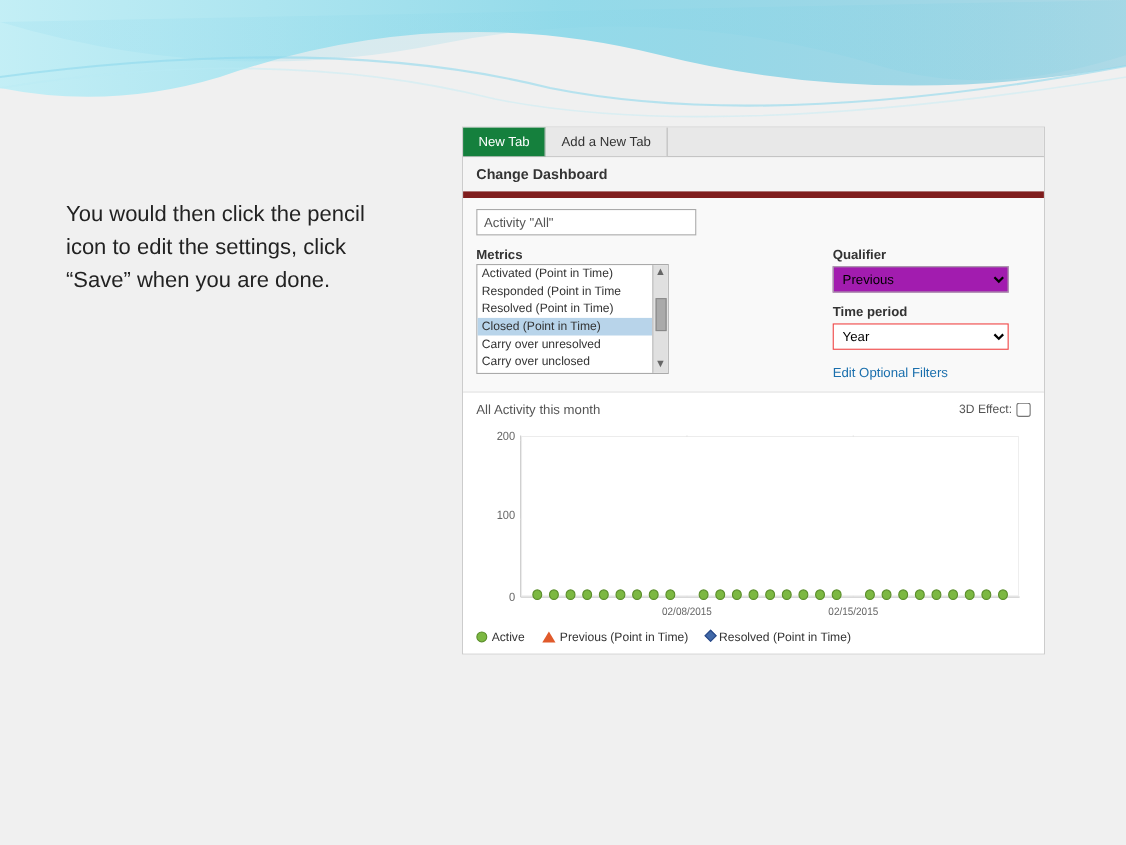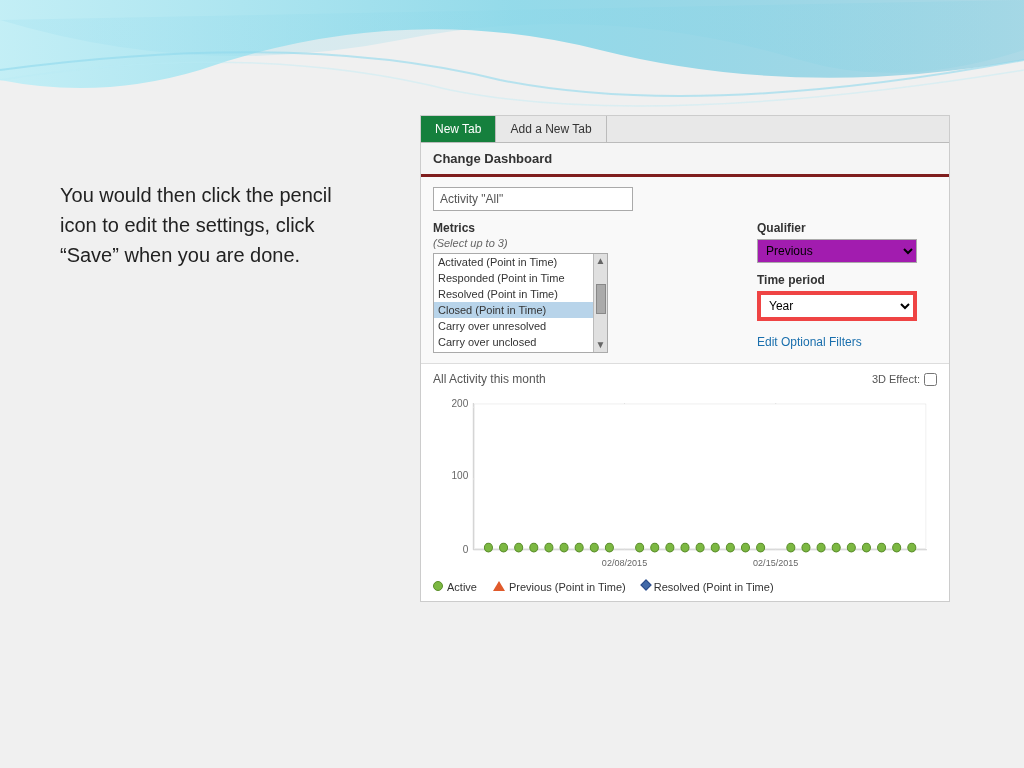--- a/index.html
+++ b/index.html
@@ -80,21 +80,21 @@
       background: #e8e8e8;
       color: #333;
     }
 
     
     .change-dashboard-header {
       padding: 8px 12px;
       font-size: 13px;
       font-weight: bold;
       color: #333;
-      border-bottom: 3px solid #7f1d1d;
+      border-bottom: 6px solid #7f1d1d;
       background: #f5f5f5;
     }
 
     
     .form-area {
       padding: 10px 12px;
       background: #f9f9f9;
       border-bottom: 1px solid #ddd;
     }
 
@@ -201,21 +201,21 @@
     }
     .time-period-label {
       font-weight: bold;
       font-size: 12px;
       color: #333;
       margin-bottom: 4px;
     }
     .time-period-select {
       width: 160px;
       padding: 3px 4px;
-      border: 4px solid #ef4444;
+      border: 1px solid #ef4444;
       font-size: 12px;
       background: #fff;
       margin-bottom: 10px;
     }
 
     .edit-optional-link {
       font-size: 12px;
       color: #1a6fad;
       text-decoration: none;
       cursor: pointer;
@@ -361,21 +361,20 @@
       </div>
 
       <div class="form-area">
         
         <input class="activity-input" type="text" value="Activity &quot;All&quot;" style="">
 
         <div class="form-row">
 
           <div class="metrics-section">
             <div class="section-label">Metrics</div>
-            <div class="section-sublabel">(Select up to 3)</div>
             <div class="metrics-list">
               <div class="metrics-list-inner">
                 <div class="metric-item">Activated (Point in Time)</div>
                 <div class="metric-item">Responded (Point in Time</div>
                 <div class="metric-item">Resolved (Point in Time)</div>
                 <div class="metric-item selected">Closed (Point in Time)</div>
                 <div class="metric-item">Carry over unresolved</div>
                 <div class="metric-item">Carry over unclosed</div>
               </div>
               <div class="metrics-scrollbar">

